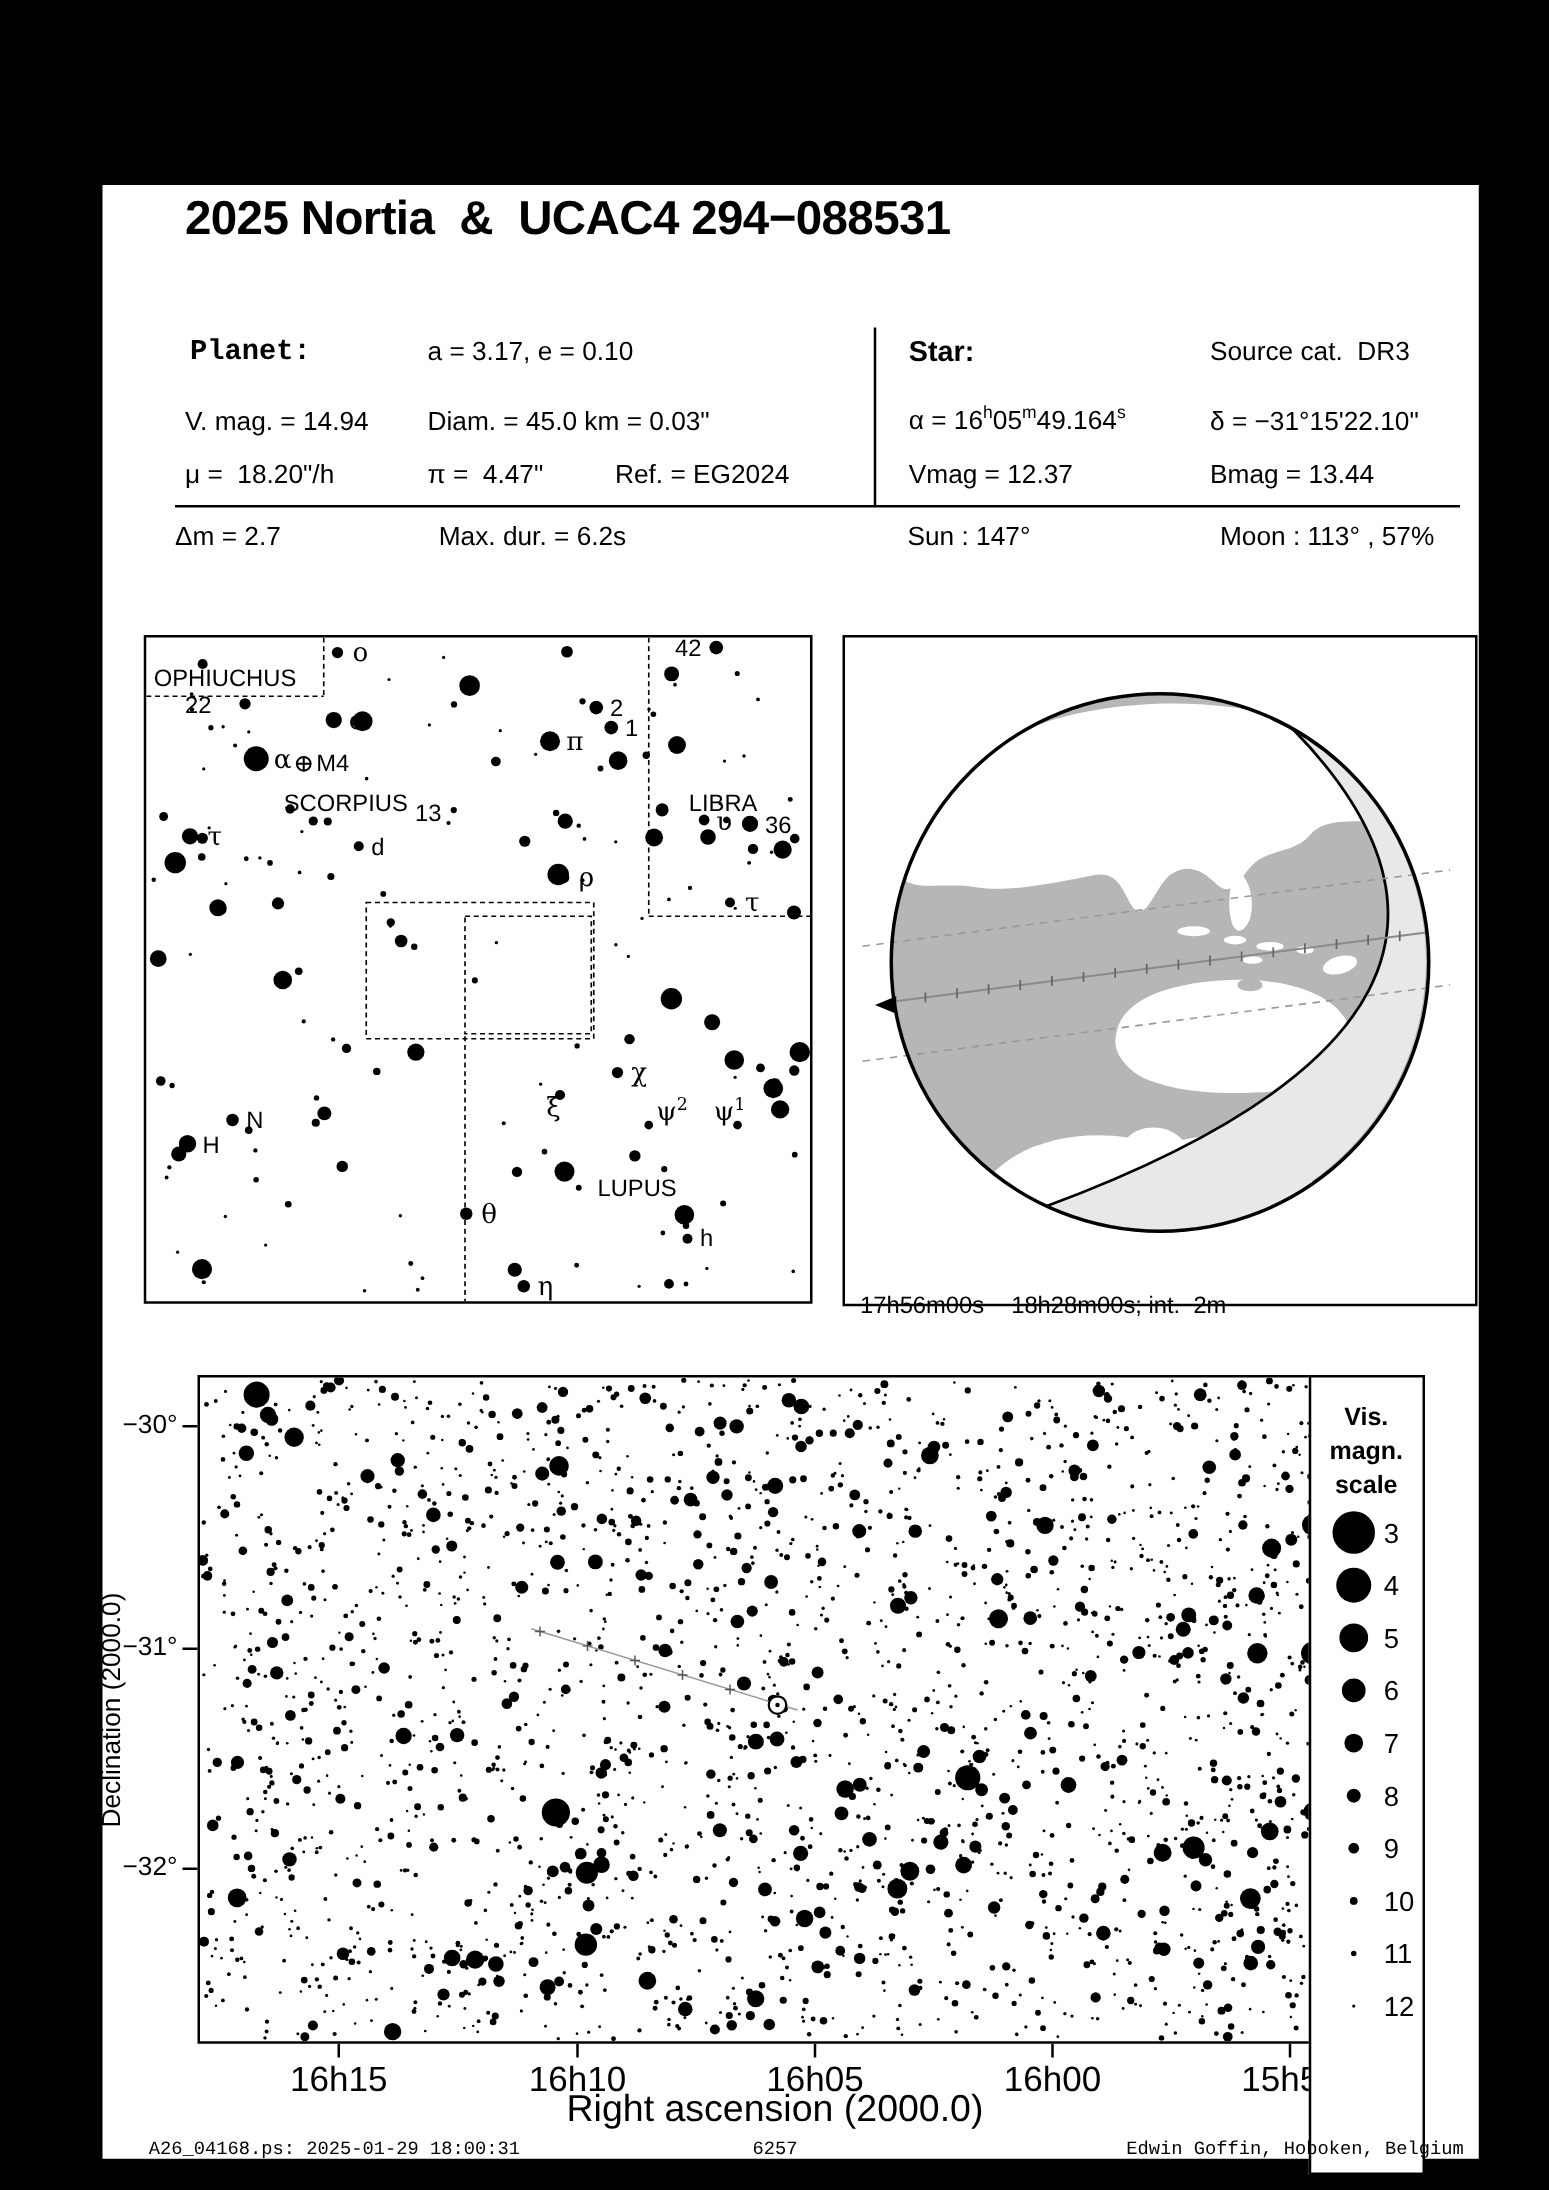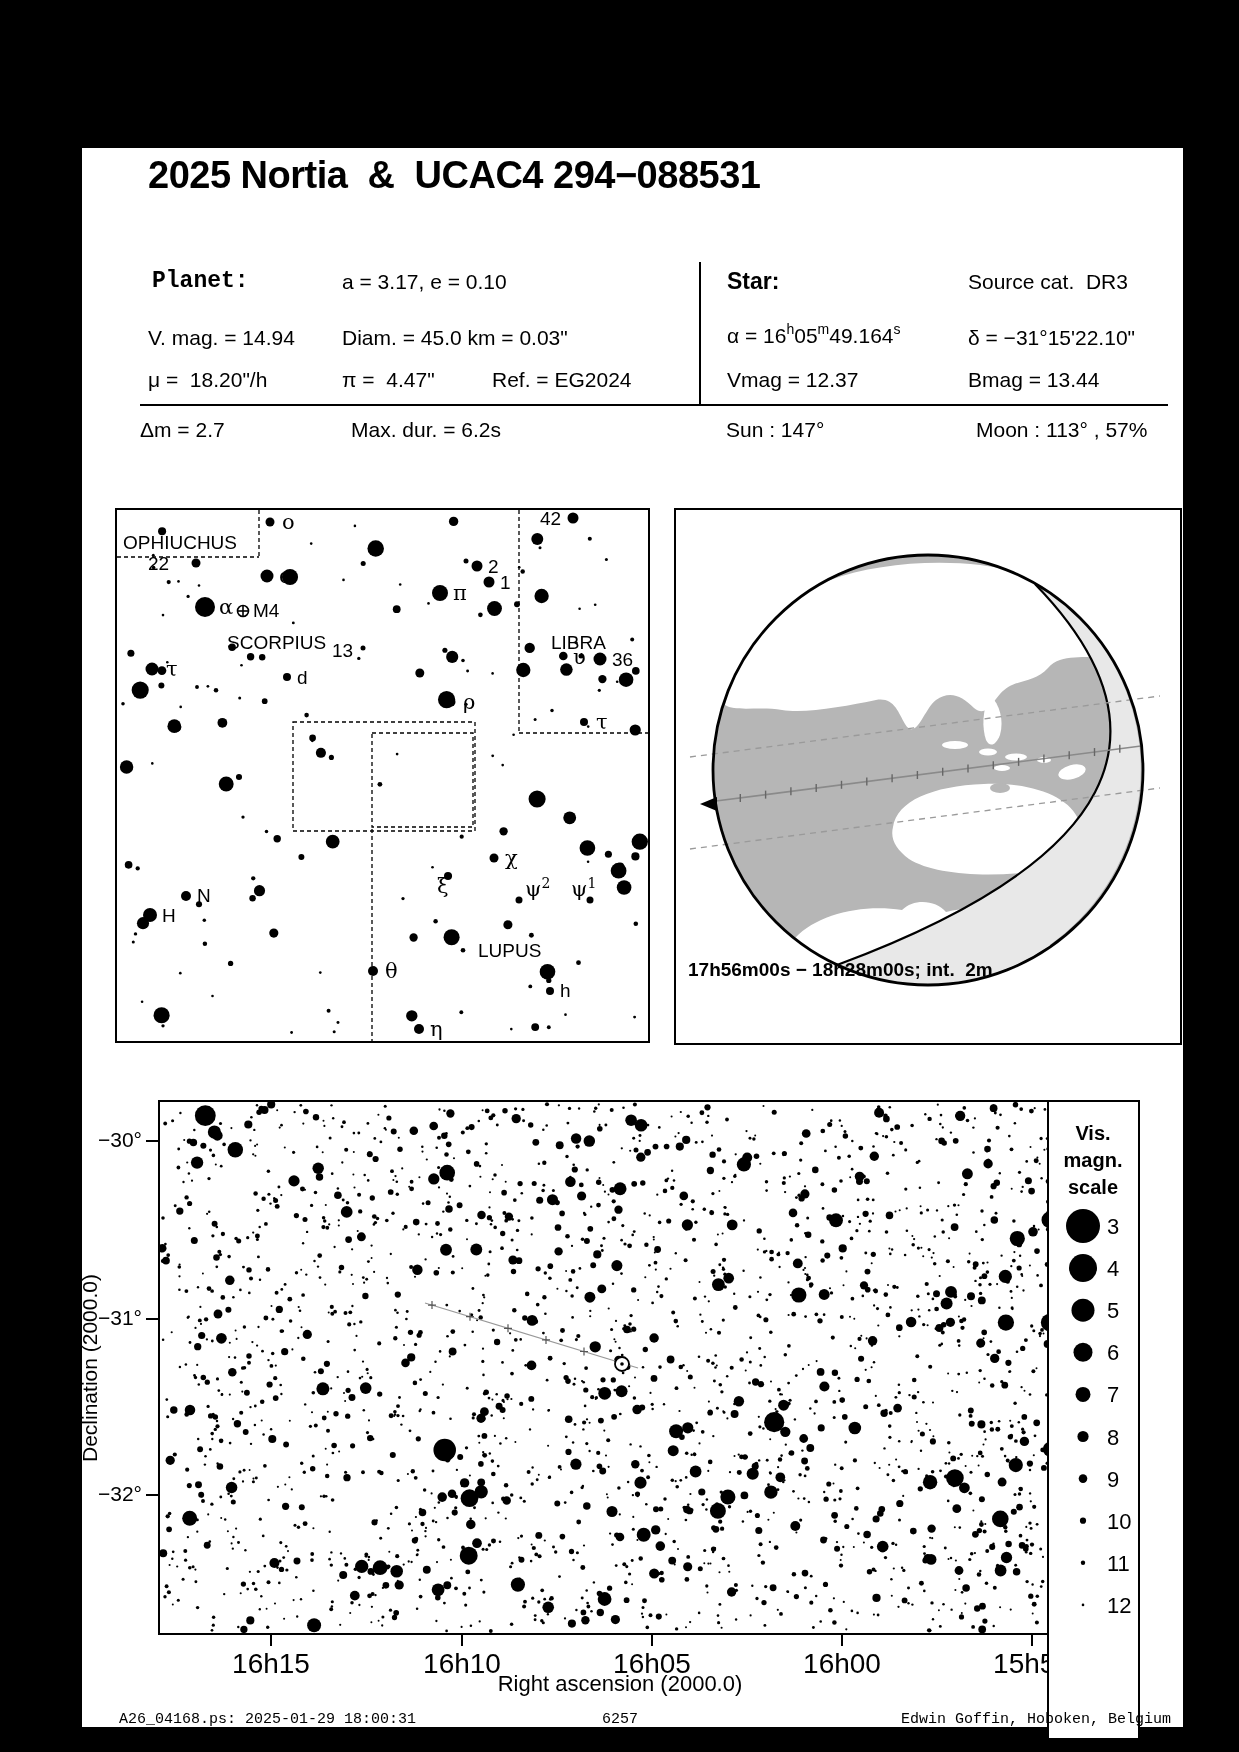--- a/index.html
+++ b/index.html
@@ -13,21 +13,21 @@
   .cell.h{font-size:23px;font-weight:bold;}
   .cell sup{font-size:14px;position:relative;top:-1px;}
   .vline{width:2px;background:#000;}
   .hline{height:2px;background:#000;}
   .chartbox{border:2px solid #000;box-sizing:border-box;background:#fff;}
   .caption{font-size:19px;white-space:pre;}
   .ticklab{font-size:28px;text-align:center;}
   .yticklab{font-size:21px;text-align:right;}
   .tickmark{background:#000;}
   .ylabel{font-size:21px;transform:rotate(-90deg);transform-origin:center;white-space:nowrap;}
-  .xlabel{font-size:22px;text-align:center;width:400px;}
+  .xlabel{font-size:30px;text-align:center;width:400px;}
   .footer{font-size:15px;font-family:"Liberation Mono",monospace;white-space:pre;}
   svg{display:block;}
 </style>
 </head>
 <body>
 
 <div class="abs page" style="left:0;top:0;width:1239px;height:1752px;">
   <div class="abs paper"></div>
 
   <div class="abs title">2025 Nortia  &amp;  UCAC4 294−088531</div>
@@ -333,21 +333,21 @@
           <line x1="1018.6" y1="757.8708" x2="1018.6" y2="765.8708" stroke="#666" stroke-width="1.4"></line>
           <line x1="1043.9" y1="754.5944499999999" x2="1043.9" y2="762.5944499999999" stroke="#666" stroke-width="1.4"></line>
           <line x1="1069.2" y1="751.3181" x2="1069.2" y2="759.3181" stroke="#666" stroke-width="1.4"></line>
           <line x1="1094.5" y1="748.04175" x2="1094.5" y2="756.04175" stroke="#666" stroke-width="1.4"></line>
           <line x1="1119.8" y1="744.7654" x2="1119.8" y2="752.7654" stroke="#666" stroke-width="1.4"></line>
           <path d="M 700 804 L 717 797 L 717 811 Z" fill="#000"></path>
         </g>
         <circle cx="928" cy="770" r="215" fill="none" stroke="#000" stroke-width="2.8"></circle>
       </svg>
     </div>
-  <div class="abs caption" style="left:688px;top:959px;font-weight:bold;">17h56m00s − 18h28m00s; int.  2m</div>
+  <div class="abs caption" style="left:688px;top:1034px;">17h56m00s − 18h28m00s; int.  2m</div>
 
   <div id="field-box" class="abs chartbox" style="left:158px;top:1100px;width:902px;height:535px;">
       <svg width="898" height="531" viewBox="160 1102 898 531">
         <g>
           <circle cx="1013.9" cy="1221.0" r="1.74" fill="#000"></circle>
           <circle cx="274.4" cy="1563.0" r="5.04" fill="#000"></circle>
           <circle cx="198.8" cy="1384.4" r="1.25" fill="#000"></circle>
           <circle cx="805.6" cy="1257.1" r="1.18" fill="#000"></circle>
           <circle cx="835.2" cy="1464.7" r="1.17" fill="#000"></circle>
           <circle cx="770.0" cy="1294.6" r="1.69" fill="#000"></circle>

